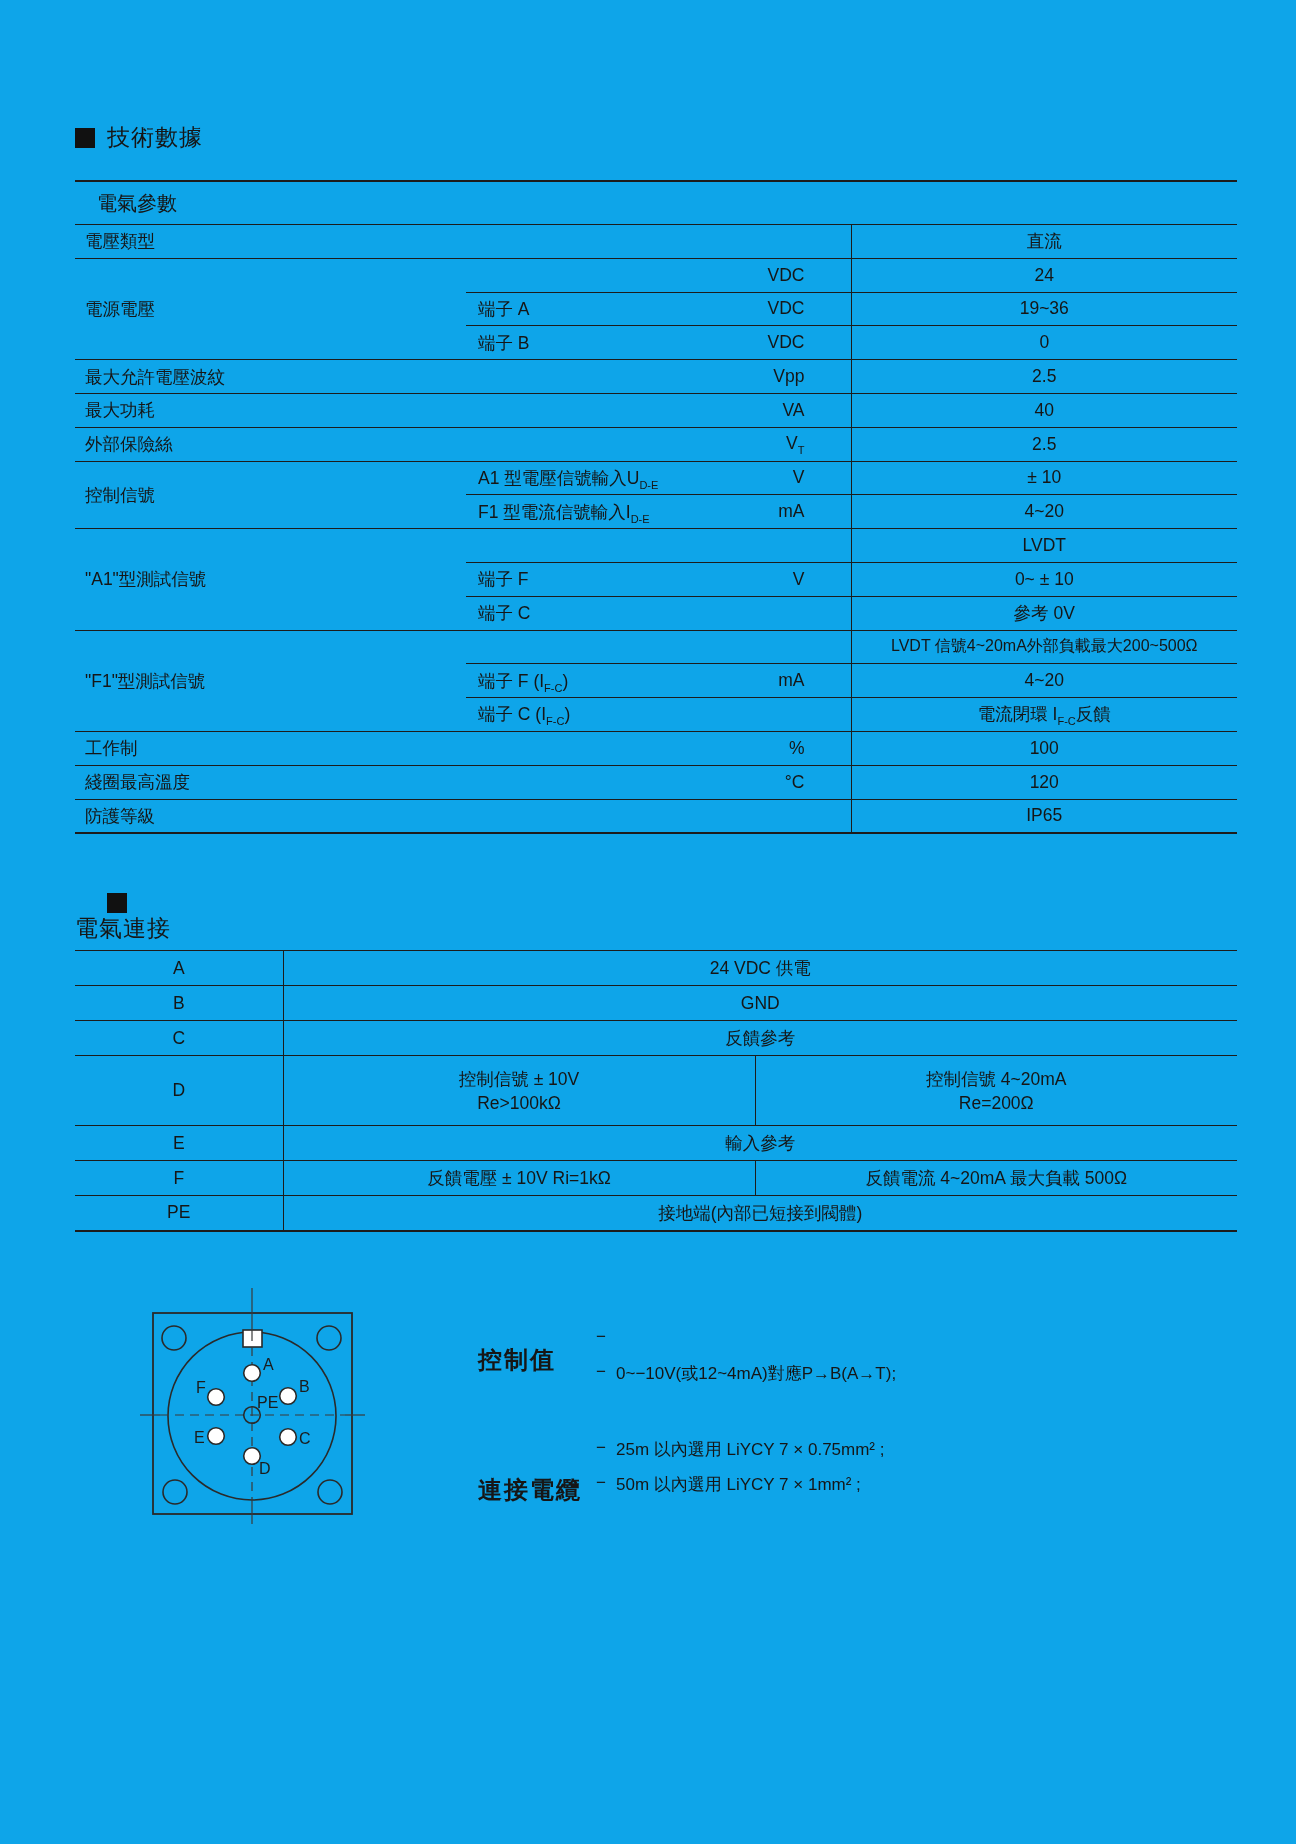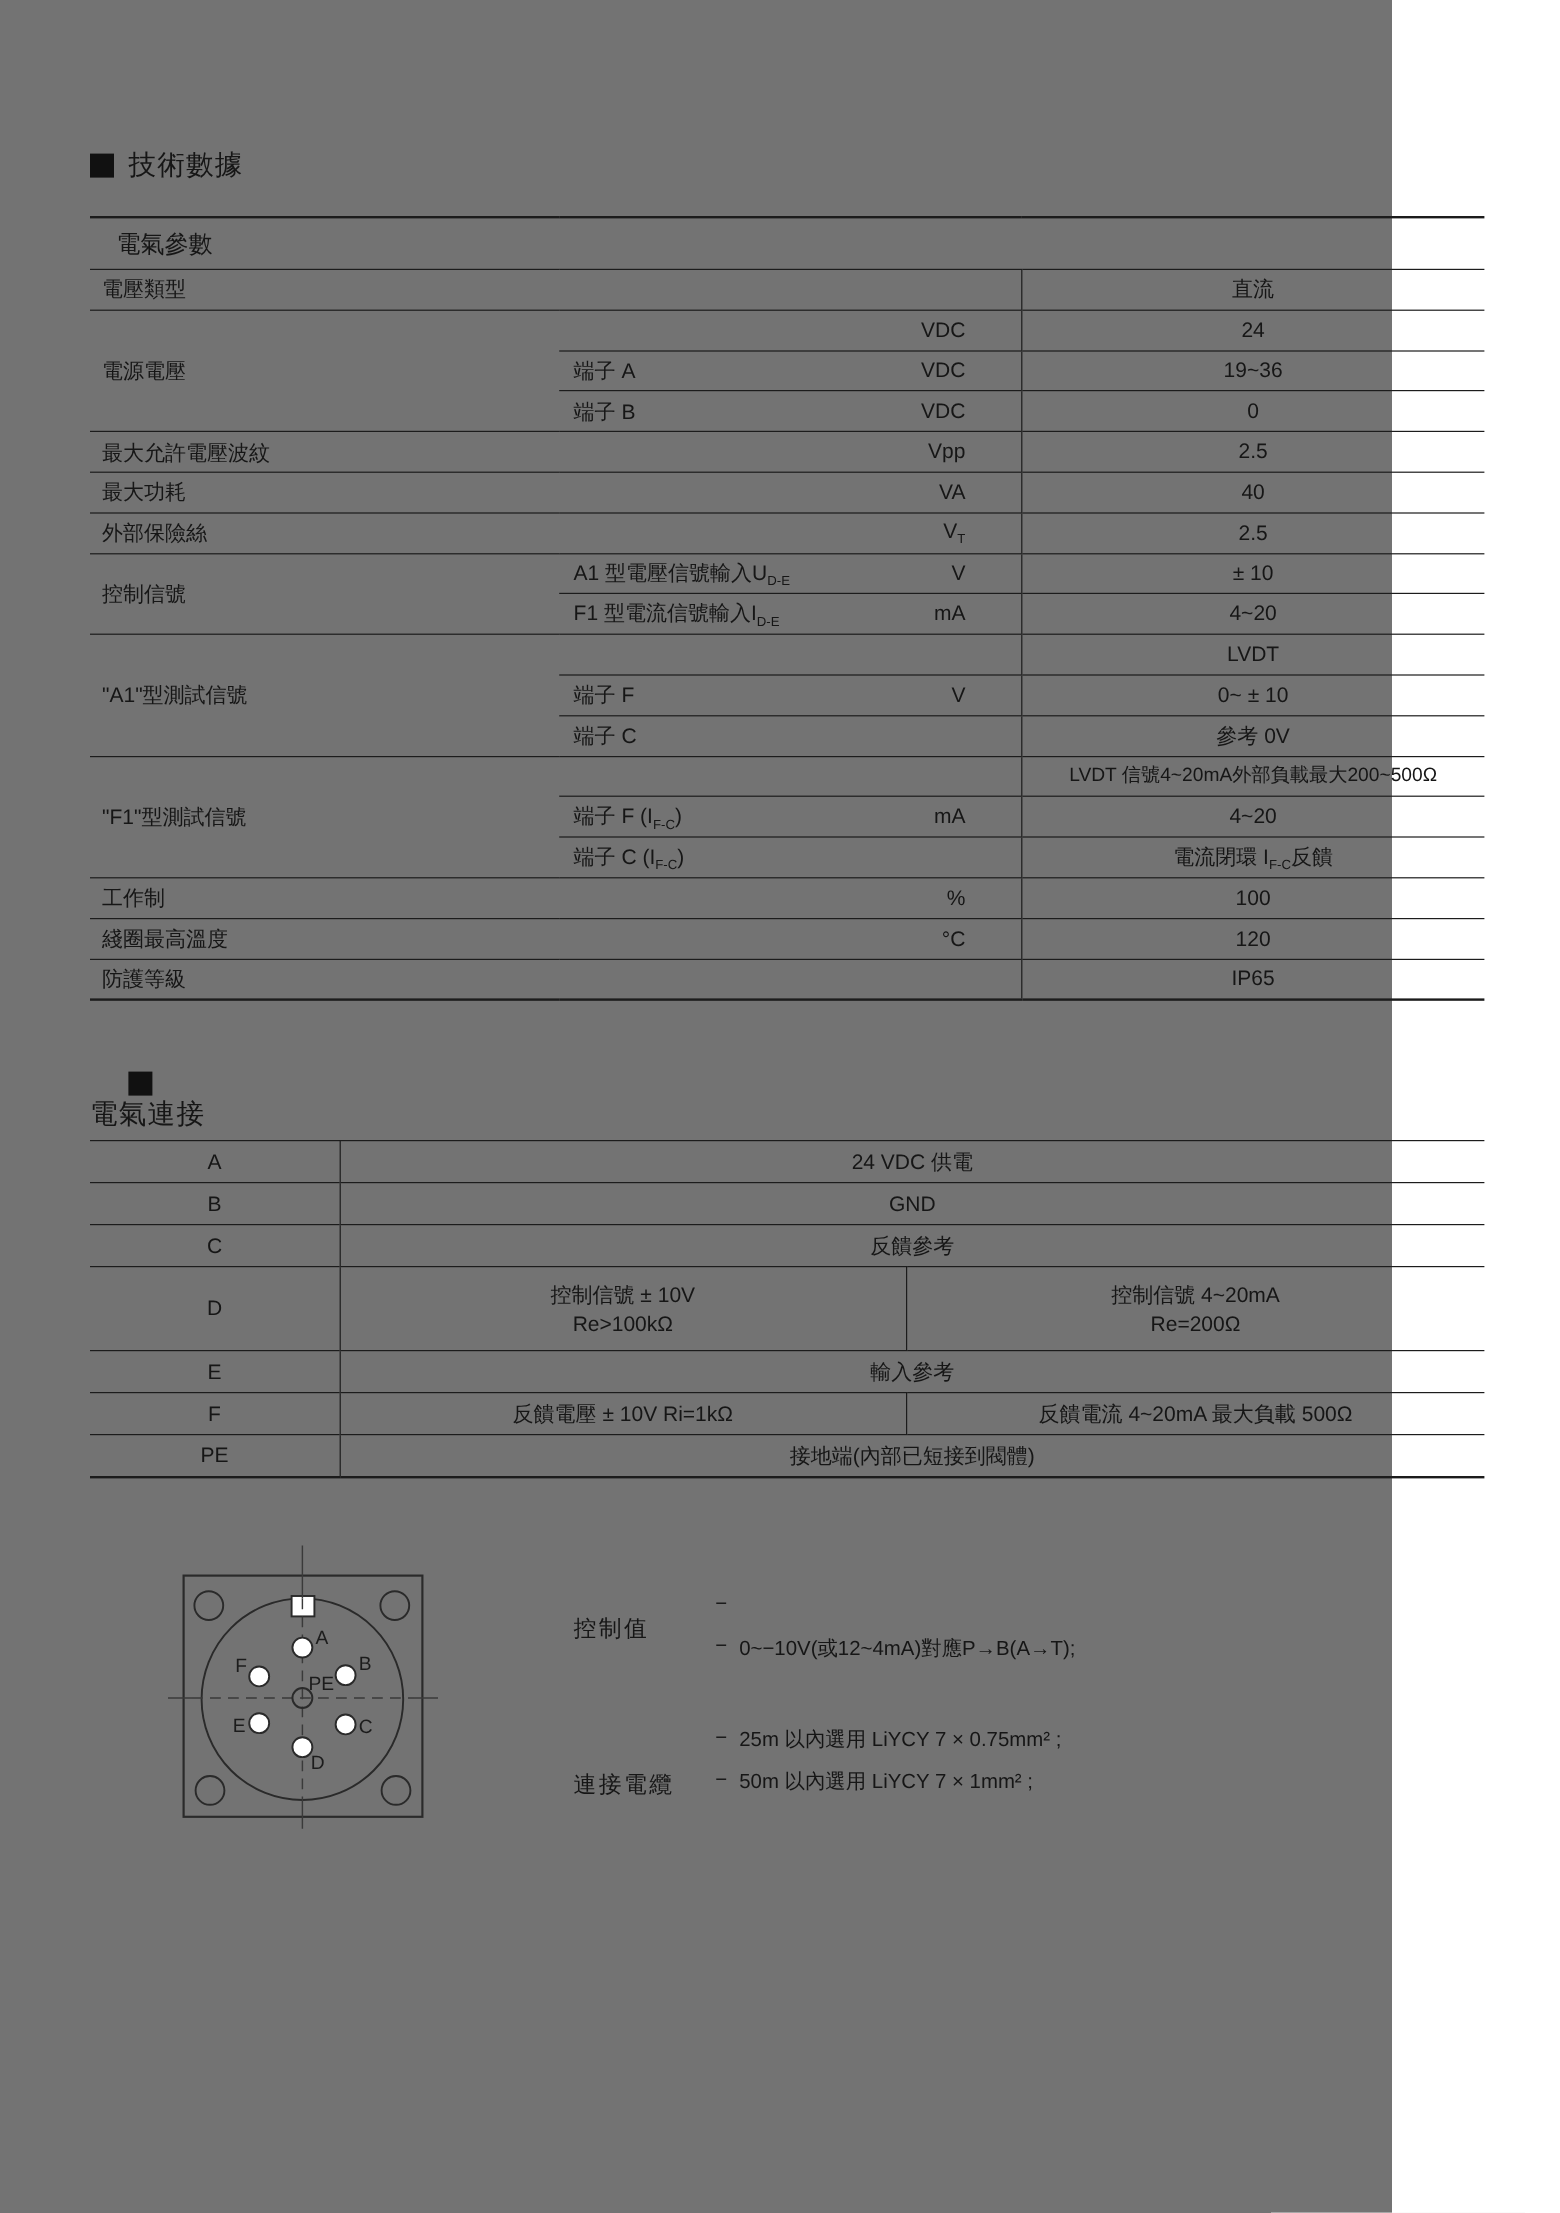--- a/index.html
+++ b/index.html
@@ -1,16 +1,16 @@
 <!DOCTYPE html>
 <html><head>
 <meta charset="utf-8">
 <style>
   html,body { margin:0; padding:0; background:#ffffff; }
-  #page { position:relative; width:1160px; height:1844px; background:#737373;
+  #page { position:relative; width:1296px; height:1844px; background:#0ea5e9;
           color:#161616; font-family:"Liberation Sans","DejaVu Sans",sans-serif; }
   .abs { position:absolute; }
 
   .sec-title { font-size:23px; font-weight:500; letter-spacing:1px; display:flex; align-items:center; }
   .sq { display:inline-block; width:20px; height:20px; background:#111; margin-right:12px; }
 
   table { border-collapse:collapse; table-layout:fixed; }
   td, th { padding:0; vertical-align:middle; font-weight:400; font-size:17.5px; color:#161616;
            overflow:hidden; white-space:nowrap; }
 
@@ -32,21 +32,21 @@
   #t2 tr { height:35px; }
   #t2 tr.dbl { height:70px; }
   #t2 td { border-top:1.5px solid #1c1c1c; text-align:center; }
   #t2 tr.hd td { border-top:2.5px solid #1c1c1c; }
   #t2 tr.last td { border-bottom:2.5px solid #1c1c1c; }
   #t2 td.pin { border-right:1.5px solid #1c1c1c; }
   #t2 td.splitL { border-right:1.5px solid #1c1c1c; }
   #t2 td .l2 { line-height:24px; }
 
   
-  .note-label { font-size:19px; font-weight:400; letter-spacing:2px; }
+  .note-label { font-size:24px; font-weight:700; letter-spacing:2px; }
   .note-line { display:flex; font-size:17px; }
   .note-line .dash { width:20px; flex:0 0 20px; }
 
   svg text { font-family:"Liberation Sans","DejaVu Sans",sans-serif; font-size:16px; fill:#1c1c1c; }
 </style>
 </head>
 <body>
 
 <div id="page">
 

